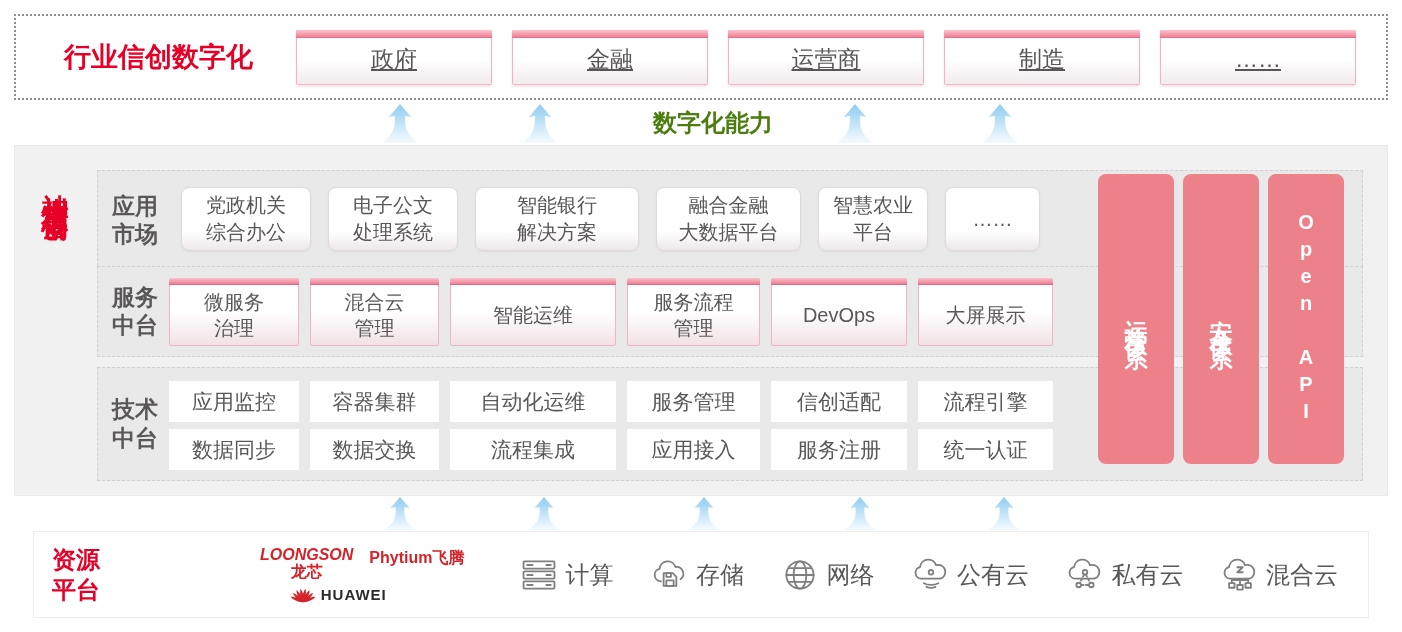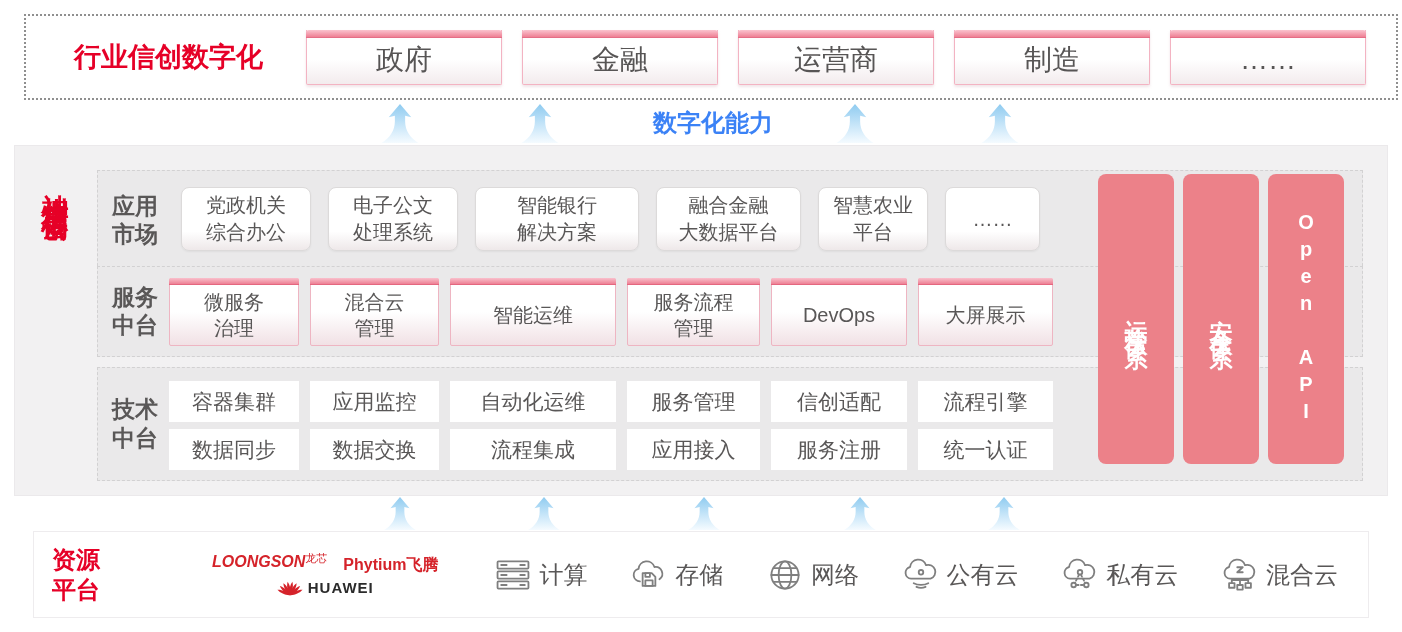--- a/index.html
+++ b/index.html
@@ -1,35 +1,35 @@
 <!DOCTYPE html>
 <html><head>
 <meta charset="utf-8">
 <style>
   html,body{margin:0;padding:0;background:#fff;}
   .canvas{position:relative;width:1402px;height:632px;background:#fff;overflow:hidden;
           font-family:"Liberation Sans","DejaVu Sans",sans-serif;color:#595757;}
 
   
-  .top-band{position:absolute;left:24px;top:14px;width:1370px;height:82px;
+  .top-band{position:absolute;left:14px;top:14px;width:1370px;height:82px;
             border:2px dotted #8f8f8f;display:flex;align-items:center;background:#fff;}
   .band-title{margin-left:48px;width:218px;font-size:27px;font-weight:bold;color:#e60027;flex:none;}
   .industries{display:flex;gap:20px;margin-left:14px;}
   .industry-box{position:relative;width:196px;height:55px;background:linear-gradient(180deg,#ffffff 55%,#f3ebed 100%);
             border:1px solid #f3b3c2;border-top:none;border-radius:0 0 2px 2px;
             box-shadow:0 2px 3px rgba(205,160,172,.28);
             display:flex;align-items:center;justify-content:center;
-            font-size:28px;color:#575555;padding-top:6px;box-sizing:border-box;}
+            font-size:23px;color:#575555;padding-top:6px;box-sizing:border-box;text-decoration:underline;}
   .industry-box::before{content:"";position:absolute;top:0;left:-1px;right:-1px;height:7px;
             background:linear-gradient(180deg,#fac3cf 0%,#ef8094 100%);
             border-bottom:1px solid #e56e86;border-radius:3px 3px 0 0;}
 
   
   .cap-label{position:absolute;left:633px;top:107px;width:160px;text-align:center;
-             font-size:24px;font-weight:bold;color:#3b82f6;}
+             font-size:24px;font-weight:bold;color:#4d7c0f;}
   .arrow{position:absolute;width:46px;}
   .arrow.top{top:104px;height:39px;}
   .arrow.bottom{top:497px;height:33px;}
 
   
   .platform{position:absolute;left:14px;top:145px;width:1374px;height:351px;
             background:#f2f1f2;border:1px solid #ebe9eb;box-sizing:border-box;}
   .v-title{position:absolute;left:26px;top:26px;writing-mode:vertical-rl;text-orientation:upright;
             font-size:27px;font-weight:bold;color:#e60027;letter-spacing:4px;line-height:1;}
   .prow{position:absolute;left:82px;width:1266px;background:#eae9ea;
@@ -69,23 +69,23 @@
             color:#fff;font-weight:bold;font-size:23px;letter-spacing:9px;line-height:1;}
   .pillar.api{font-size:20px;letter-spacing:5px;}
 
   
   .resource{position:absolute;left:33px;top:531px;width:1336px;height:87px;background:#fff;
             border:1px solid #eeecee;box-sizing:border-box;display:flex;align-items:center;}
   .res-title{margin-left:18px;font-size:24px;font-weight:bold;color:#e60027;
             white-space:pre-line;line-height:1.25;flex:none;}
   .vendors{margin-left:112px;display:flex;flex-direction:column;align-items:center;gap:3px;flex:none;}
   .vendor-row1{display:flex;align-items:flex-start;gap:16px;}
-  .loongson{display:flex;color:#d5232a;}
+  .loongson{display:flex;flex-direction:column;align-items:center;color:#d5232a;margin-left:48px;}
   .loongson-en{font-style:italic;font-weight:bold;font-size:16px;}
-  .loongson-cn{font-size:11px;font-weight:normal;margin-top:-2px;}
+  .loongson-cn{font-size:16px;font-weight:bold;margin-top:-2px;}
   .phytium{color:#d5232a;font-weight:bold;font-size:16px;margin-top:2px;display:flex;align-items:center;}
   .vendor-row2{display:flex;align-items:center;gap:5px;}
   .huawei-text{font-size:15px;font-weight:bold;color:#2b2b2b;letter-spacing:1px;}
   .res-items{flex:1;display:flex;align-items:center;justify-content:space-between;margin:0 30px 0 55px;}
   .res-item{display:flex;align-items:center;gap:6px;}
   .res-item svg{width:40px;height:40px;}
   .icon{stroke:#7f7f7f;fill:none;stroke-width:2;stroke-linecap:round;stroke-linejoin:round;}
   .res-label{font-size:24px;color:#595757;}
   .hidden-defs{position:absolute;width:0;height:0;overflow:hidden;}
 </style>
@@ -166,22 +166,22 @@
 管理</div>
         <div class="svc-box">DevOps</div>
         <div class="svc-box">大屏展示</div>
       </div>
     </div>
 
     <div class="prow r3">
       <div class="prow-label">技术
 中台</div>
       <div class="grid6 tech-grid ra">
+        <div class="tech-box">应用监控</div>
         <div class="tech-box">容器集群</div>
-        <div class="tech-box">应用监控</div>
         <div class="tech-box">自动化运维</div>
         <div class="tech-box">服务管理</div>
         <div class="tech-box">信创适配</div>
         <div class="tech-box">流程引擎</div>
       </div>
       <div class="grid6 tech-grid rb">
         <div class="tech-box">数据同步</div>
         <div class="tech-box">数据交换</div>
         <div class="tech-box">流程集成</div>
         <div class="tech-box">应用接入</div>

